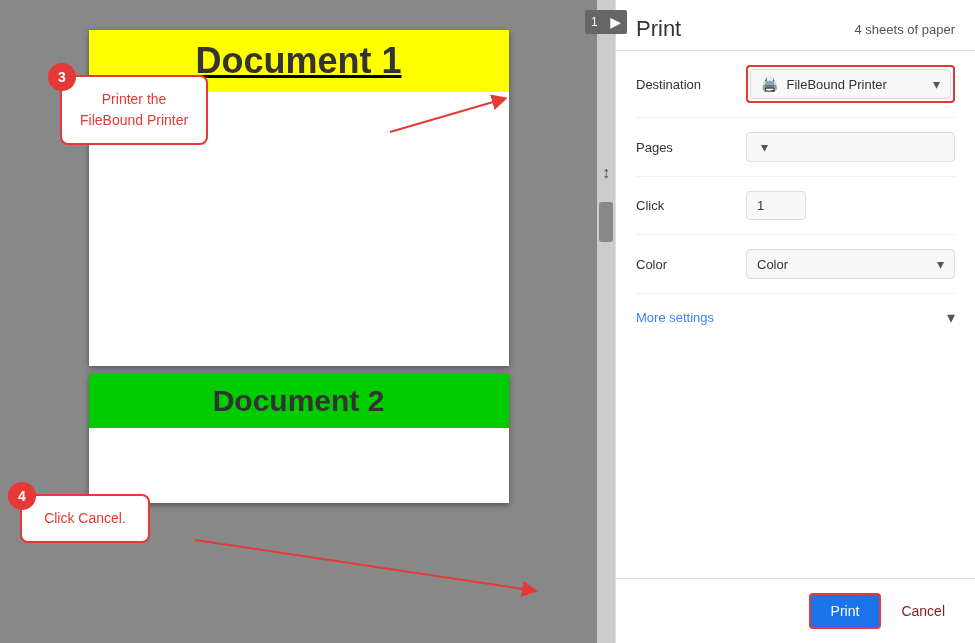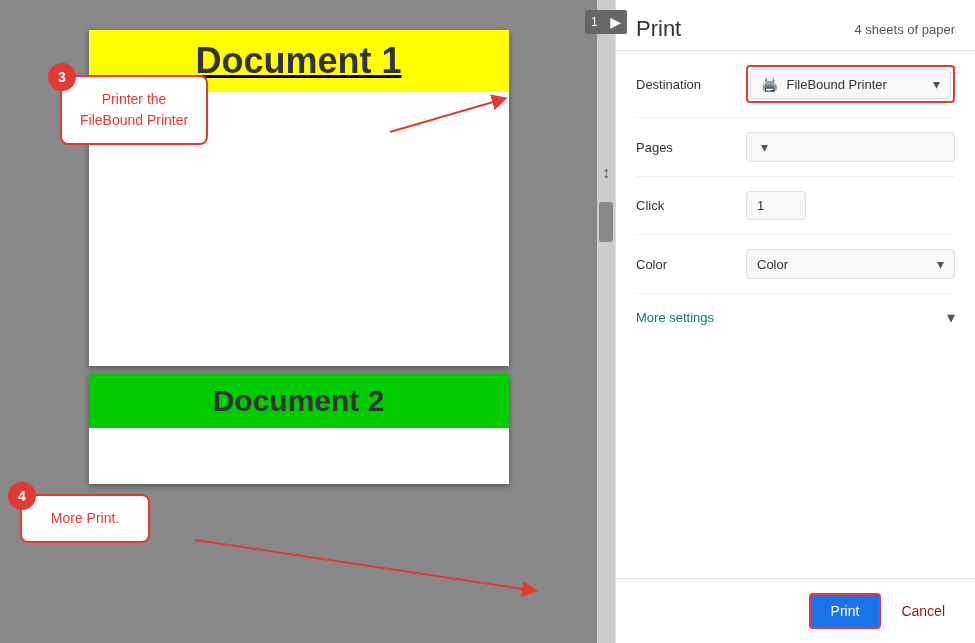--- a/index.html
+++ b/index.html
@@ -25,21 +25,21 @@
       position: relative;
       overflow: visible;
     }
 
     .page-1 {
       height: 336px;
       text-decoration: underline;
     }
 
     .page-2 {
-      height: 110px;
+      height: 129px;
     }
 
     .page-title {
       font-size: 36px;
       font-weight: bold;
       color: #333;
       background: #ffff00;
       text-align: center;
       padding: 10px 20px;
       display: block;
@@ -230,21 +230,21 @@
     .more-settings-row {
       display: flex;
       align-items: center;
       justify-content: space-between;
       padding: 14px 0;
       cursor: pointer;
     }
 
     .more-settings-label {
       font-size: 13px;
-      color: #0f766e;
+      color: #3b82f6;
     }
 
     .panel-footer {
       padding: 14px 20px;
       display: flex;
       align-items: center;
       gap: 10px;
       background: white;
       border-top: 1px solid #e0e0e0;
       justify-content: flex-end;
@@ -328,21 +328,21 @@
       <div class="callout-bubble" style="position:relative;">
         <div class="step-circle">3</div>
         <span>Printer the</span><br>
         <span>FileBound Printer</span>
       </div>
     </div>
 
     <div style="position:absolute; bottom:100px; left:20px;">
       <div class="callout-bubble" style="position:relative; min-width:130px;">
         <div class="step-circle-4">4</div>
-        <span>More Print.</span>
+        <span>Click Cancel.</span>
       </div>
     </div>
 
     <svg class="arrows-overlay" xmlns="http://www.w3.org/2000/svg">
 
       <defs>
         <marker id="arrowhead" markerWidth="8" markerHeight="8" refX="4" refY="4" orient="auto">
           <path d="M0,0 L0,8 L8,4 z" fill="#e53935"></path>
         </marker>
       </defs>

